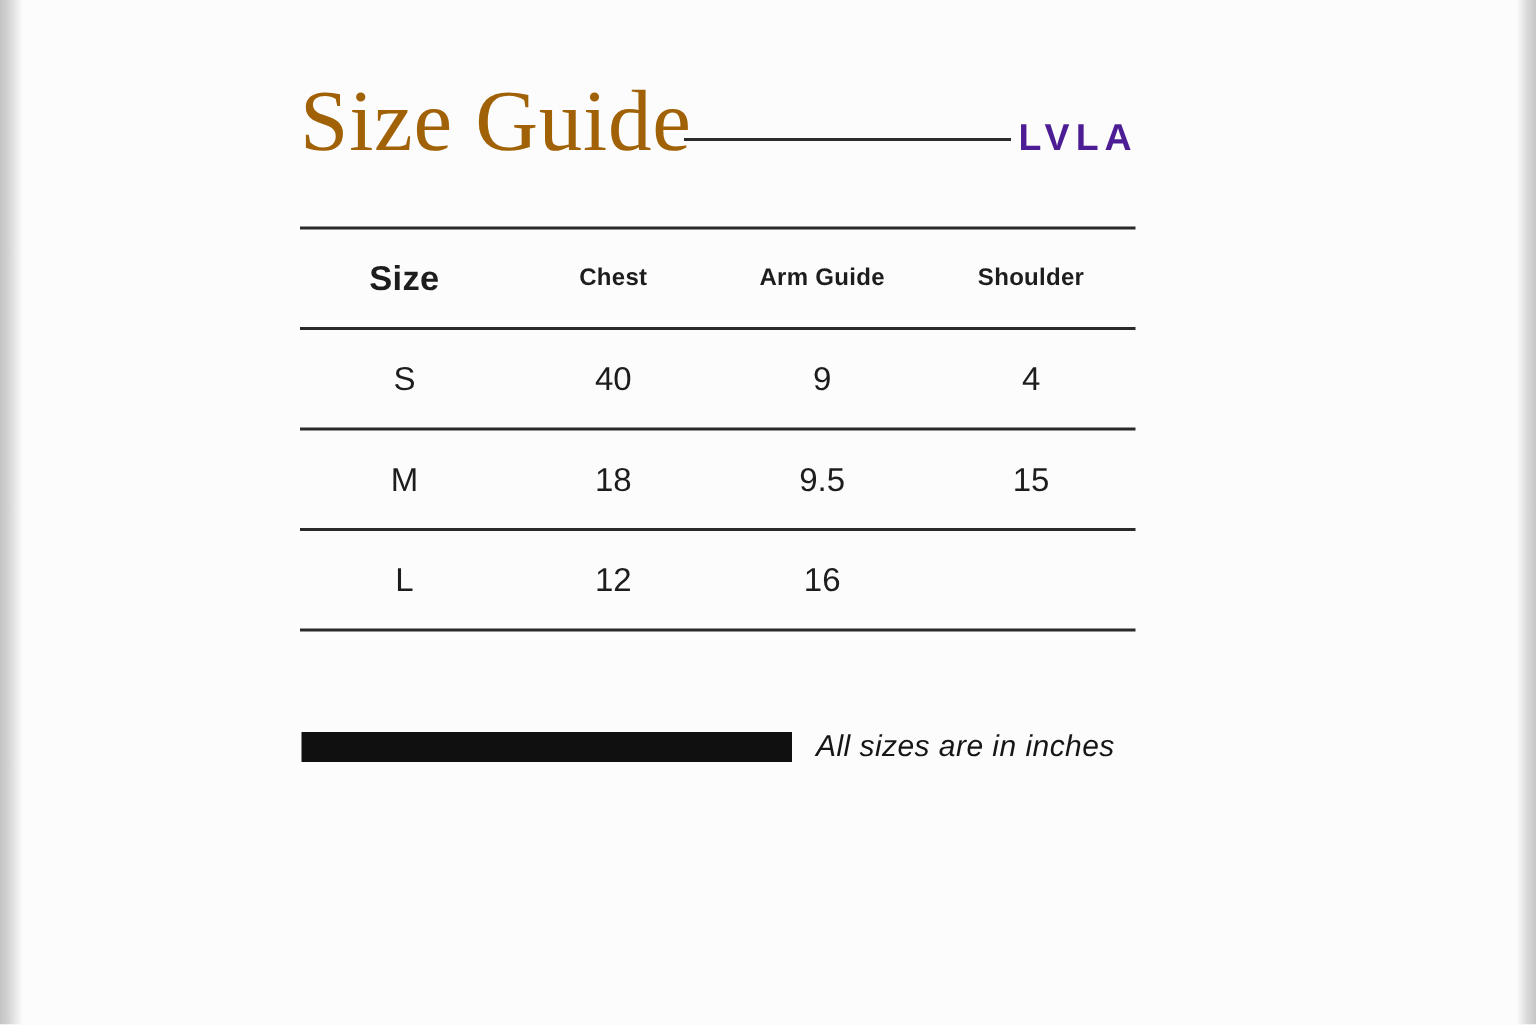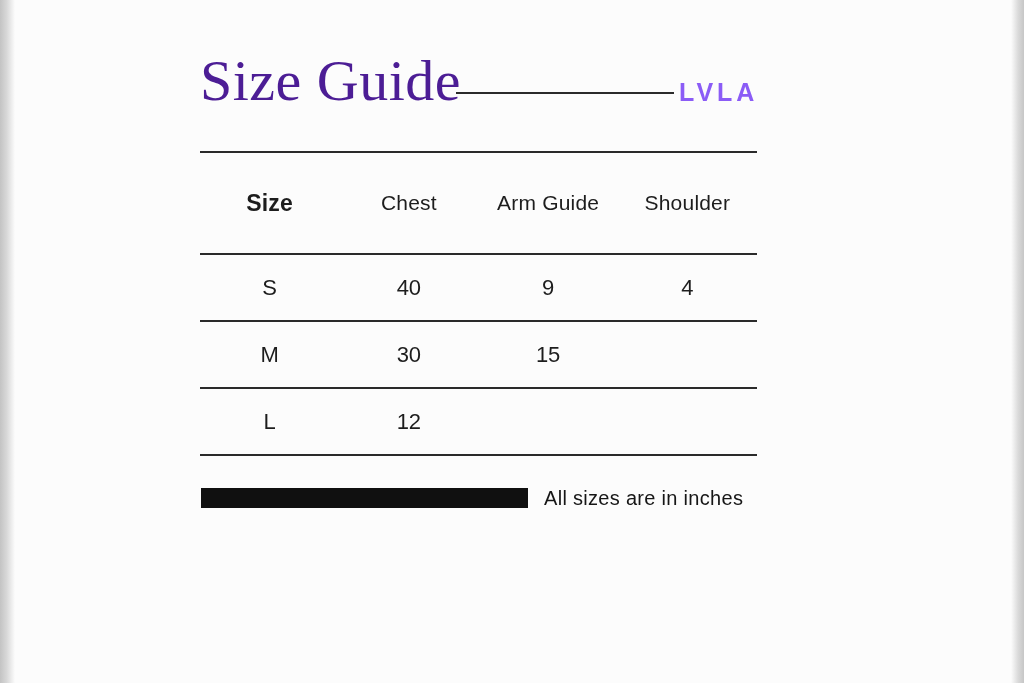--- a/index.html
+++ b/index.html
@@ -18,50 +18,50 @@
     background: linear-gradient(to left, #c6c6c6 0%, #dadada 45%, rgba(252,252,252,0) 100%); }
 
   .content { position: absolute; left: 200px; top: 0; width: 557px; }
 
   
   .title-block { position: absolute; left: 0; top: 50px; width: 557px; height: 72px; }
   .page-title {
     position: absolute; left: 0; top: 0;
     font-family: "Liberation Serif", serif;
     font-weight: 400; font-size: 58px; line-height: 62px;
-    letter-spacing: 0.5px; color: #4c1d95; white-space: nowrap;
+    letter-spacing: 0.5px; color: #a16207; white-space: nowrap;
   }
   .title-divider {
     position: absolute; left: 256px; top: 42px;
     width: 218px; height: 2px; background: #2b2b2b;
   }
   .brand {
     position: absolute; left: 479px; top: 28px;
     font-size: 25px; font-weight: 600; letter-spacing: 4px;
-    color: #8b5cf6; white-space: nowrap;
+    color: #4c1d95; white-space: nowrap;
   }
 
   
   .size-table { position: absolute; left: 0; top: 151px; width: 557px; border-top: 2px solid #2a2a2a; }
   .trow {
     display: grid; grid-template-columns: 25% 25% 25% 25%;
     align-items: center; border-bottom: 2px solid #2a2a2a;
   }
-  .trow.thead { height: 102px; }
+  .trow.thead { height: 67px; }
   .trow.tbody { height: 67px; }
   .cell { text-align: center; font-size: 22px; color: #1d1d1d; }
-  .thead .cell { font-weight: 400; font-size: 21px; letter-spacing: 0.2px; }
+  .thead .cell { font-weight: 700; font-size: 16px; letter-spacing: 0.2px; }
   .thead .cell:first-child { font-weight: 700; font-size: 23px; }
 
   
   .footer-row { position: absolute; left: 0; top: 486px; width: 557px; height: 24px; }
   .black-bar { position: absolute; left: 1px; top: 2px; width: 327px; height: 20px; background: #101010; }
   .units-note {
     position: absolute; left: 344px; top: 0;
-    font-size: 20px; color: #161616;
+    font-style: italic; font-size: 20px; color: #161616;
     letter-spacing: 0.3px; line-height: 24px; white-space: nowrap;
   }
 </style>
 </head>
 <body>
 
 <div class="card">
   <div class="edge left"></div>
   <div class="edge right"></div>
 
@@ -83,27 +83,29 @@
 
       <div class="trow tbody">
         <div class="cell">S</div>
         <div class="cell">40</div>
         <div class="cell">9</div>
         <div class="cell">4</div>
       </div>
 
       <div class="trow tbody">
         <div class="cell">M</div>
-        <div class="cell">30</div>
+        <div class="cell">18</div>
+        <div class="cell">9.5</div>
         <div class="cell">15</div>
       </div>
 
       <div class="trow tbody">
         <div class="cell">L</div>
         <div class="cell">12</div>
+        <div class="cell">16</div>
       </div>
     </div>
 
     <div class="footer-row">
       <div class="black-bar"></div>
       <div class="units-note">All sizes are in inches</div>
     </div>
 
   </div>
 </div>

